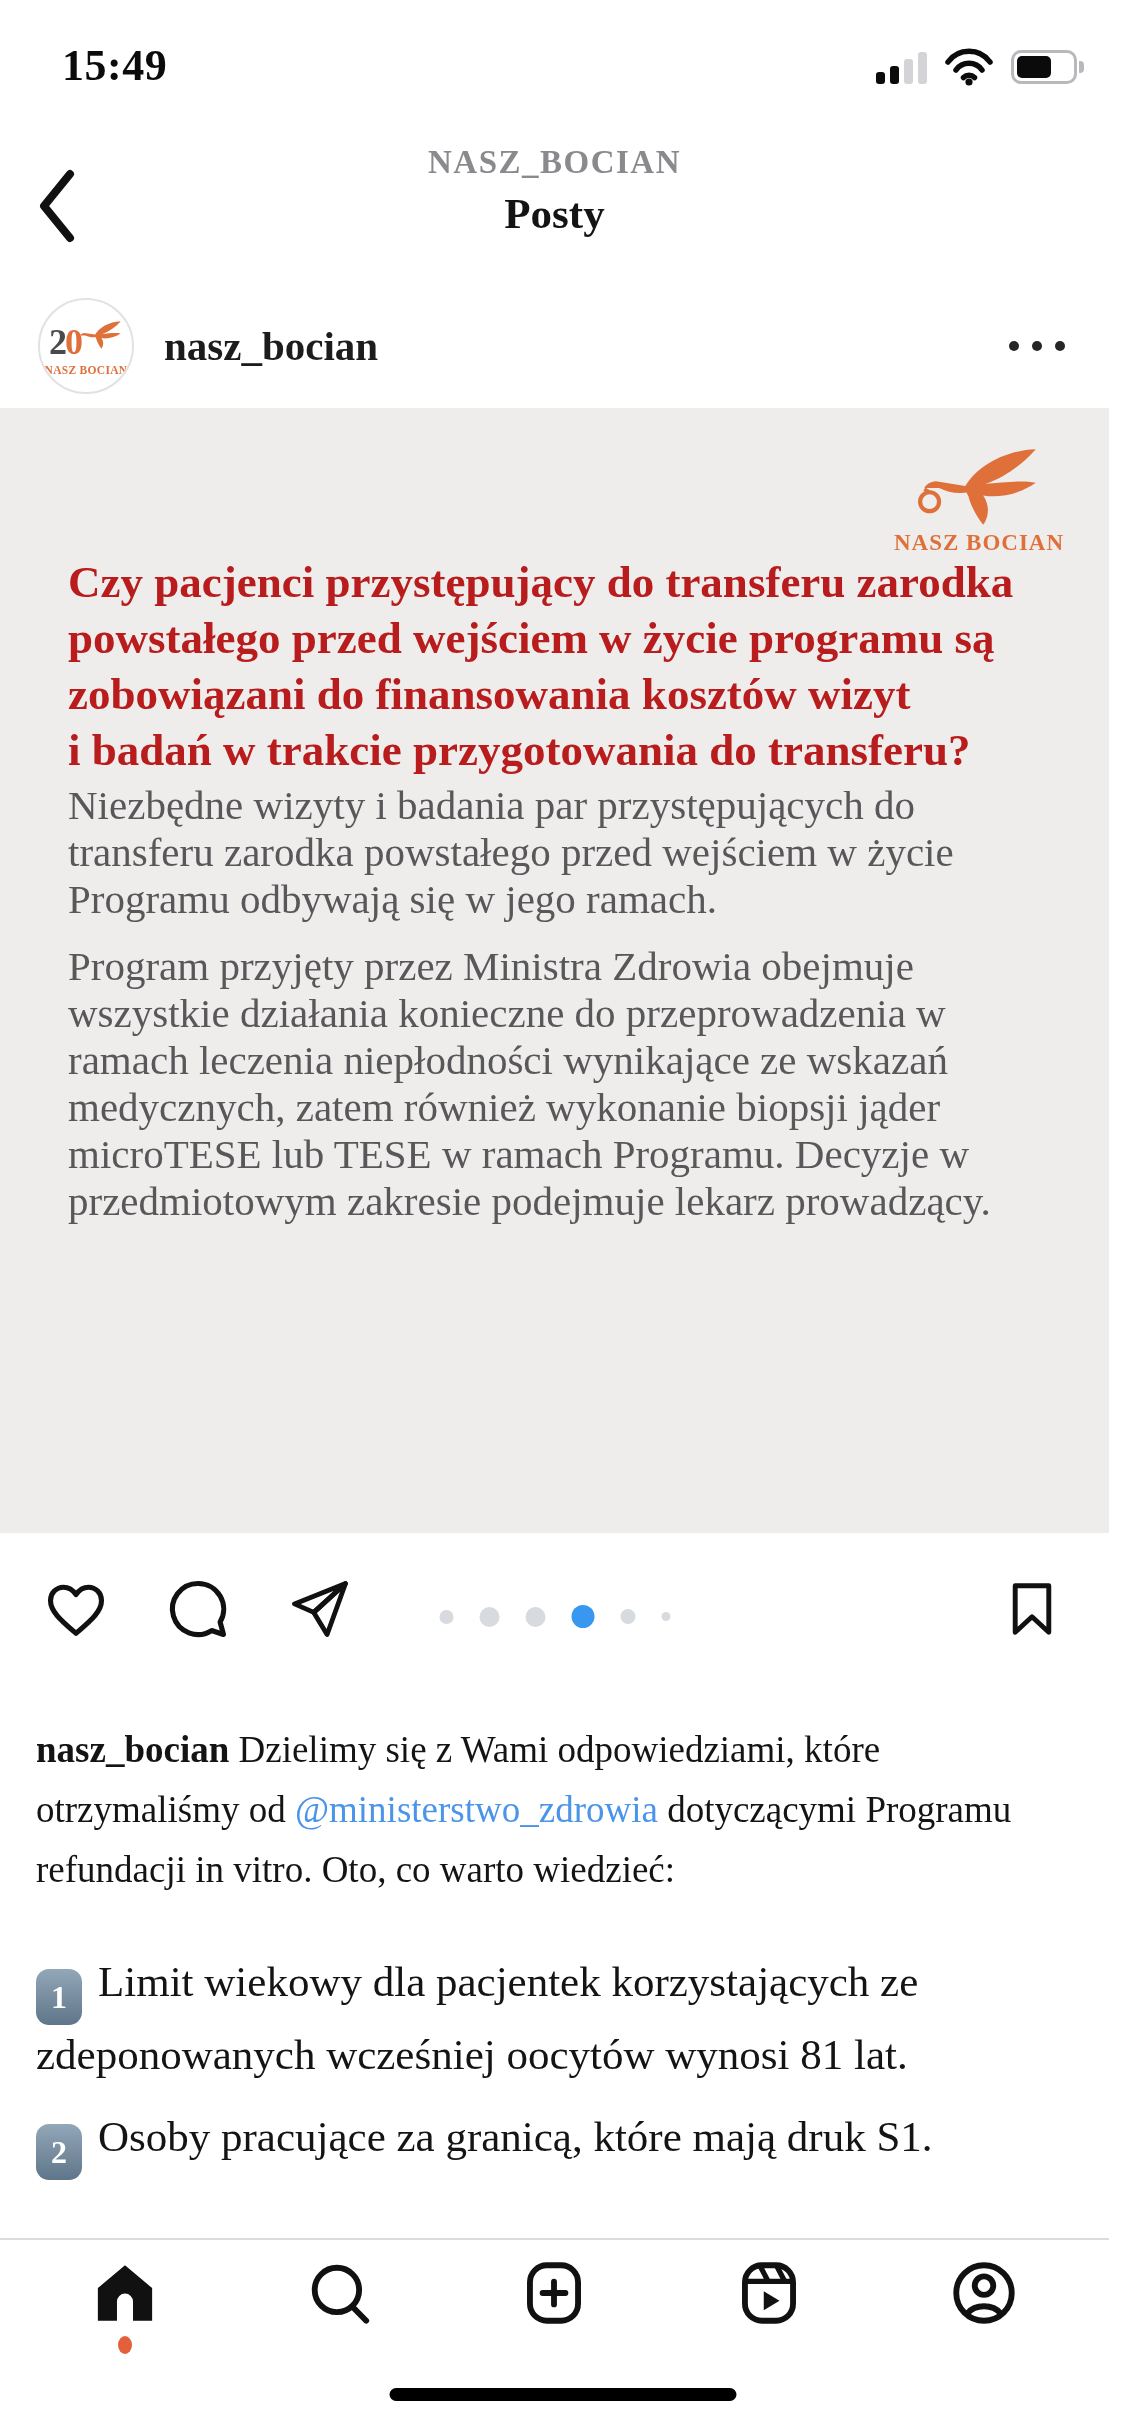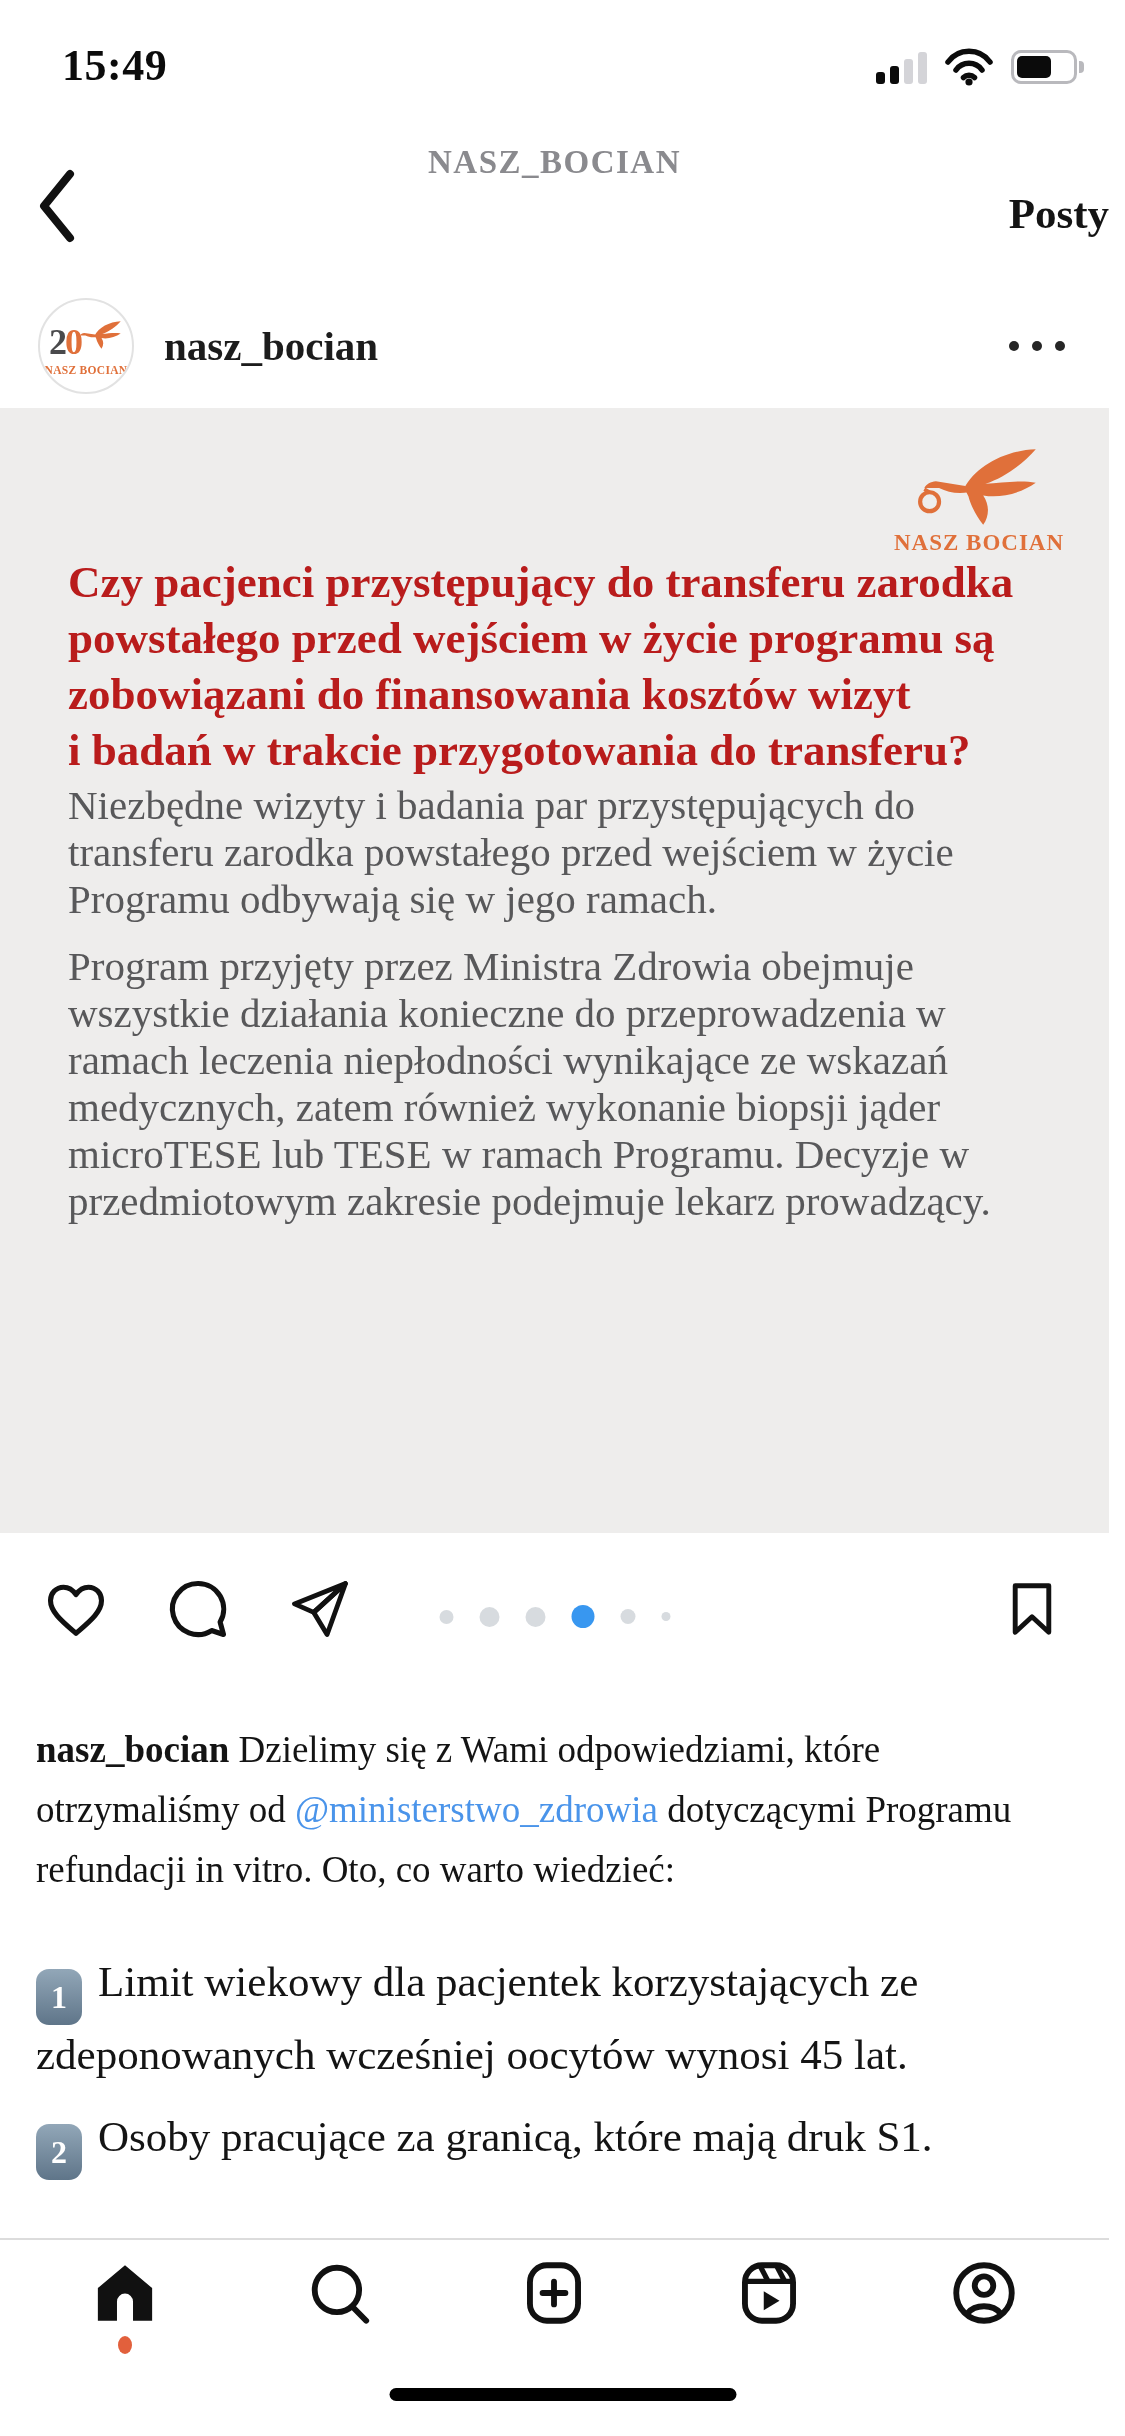--- a/index.html
+++ b/index.html
@@ -21,21 +21,21 @@
   .batt { position:relative; width:66px; height:34px; }
   .batt .shell { position:absolute; inset:0; border:3px solid #b9b9bd; border-radius:10px; }
   .batt .fill { position:absolute; left:6px; top:6px; bottom:6px; width:34px; background:#0b0b0b; border-radius:5px; }
   .batt .nub { position:absolute; right:-7px; top:11px; width:5px; height:12px; background:#b9b9bd; border-radius:0 4px 4px 0; }
 
   
   #navheader { top:130px; height:153px; background:#fff; }
   .back { position:absolute; left:34px; top:36px; width:48px; height:80px; }
   .nav-center { position:absolute; left:0; right:0; top:14px; text-align:center; }
   .nav-sub { font-size:33px; font-weight:600; color:#8a8a8e; letter-spacing:1.5px; }
-  .nav-title { font-size:43px; font-weight:700; color:#141414; margin-top:8px;text-align:right; }
+  .nav-title { font-size:43px; font-weight:700; color:#141414; margin-top:8px; }
 
   
   #postheader { top:283px; height:125px; background:#fff; display:flex; align-items:center; padding:0 38px; }
   .avatar { position:relative; width:96px; height:96px; border:2px solid #e2e2e2; border-radius:50%;
             background:#fff; overflow:hidden; flex:0 0 auto; display:flex; flex-direction:column;
             align-items:center; justify-content:center; }
   .av-row { display:flex; align-items:center; height:40px; margin-top:6px; }
   .av-2 { font-size:36px; font-weight:700; color:#4a4a4c; }
   .av-0 { font-size:36px; font-weight:700; color:#e0703a; margin-left:-2px; }
   .av-stork { margin-left:-6px; margin-top:-14px; }
@@ -201,21 +201,21 @@
       <path d="M5.5 3 H18.5 V21 L12 15 L5.5 21 Z" fill="none" stroke="#111" stroke-width="1.9" stroke-linejoin="round"></path>
     </svg>
   </div>
 </div>
 
 <div class="band" id="textblock">
   <div class="caption">
     <span class="b">nasz_bocian</span><span> Dzielimy się z Wami odpowiedziami, które otrzymaliśmy od </span><span class="link">@ministerstwo_zdrowia</span><span> dotyczącymi Programu refundacji in vitro. Oto, co warto wiedzieć:</span>
   </div>
   <div class="item item1">
-    <span class="keycap">1</span><span>Limit wiekowy dla pacjentek korzystających ze zdeponowanych wcześniej oocytów wynosi 45 lat.</span>
+    <span class="keycap">1</span><span>Limit wiekowy dla pacjentek korzystających ze zdeponowanych wcześniej oocytów wynosi 81 lat.</span>
   </div>
   <div class="item item2">
     <span class="keycap">2</span><span>Osoby pracujące za granicą, które mają druk S1.</span>
   </div>
 </div>
 
 <div class="band" id="tabsep"></div>
 <div class="band" id="tabbar">
   <div class="tab">
     <svg width="74" height="74" viewBox="0 0 24 24">

